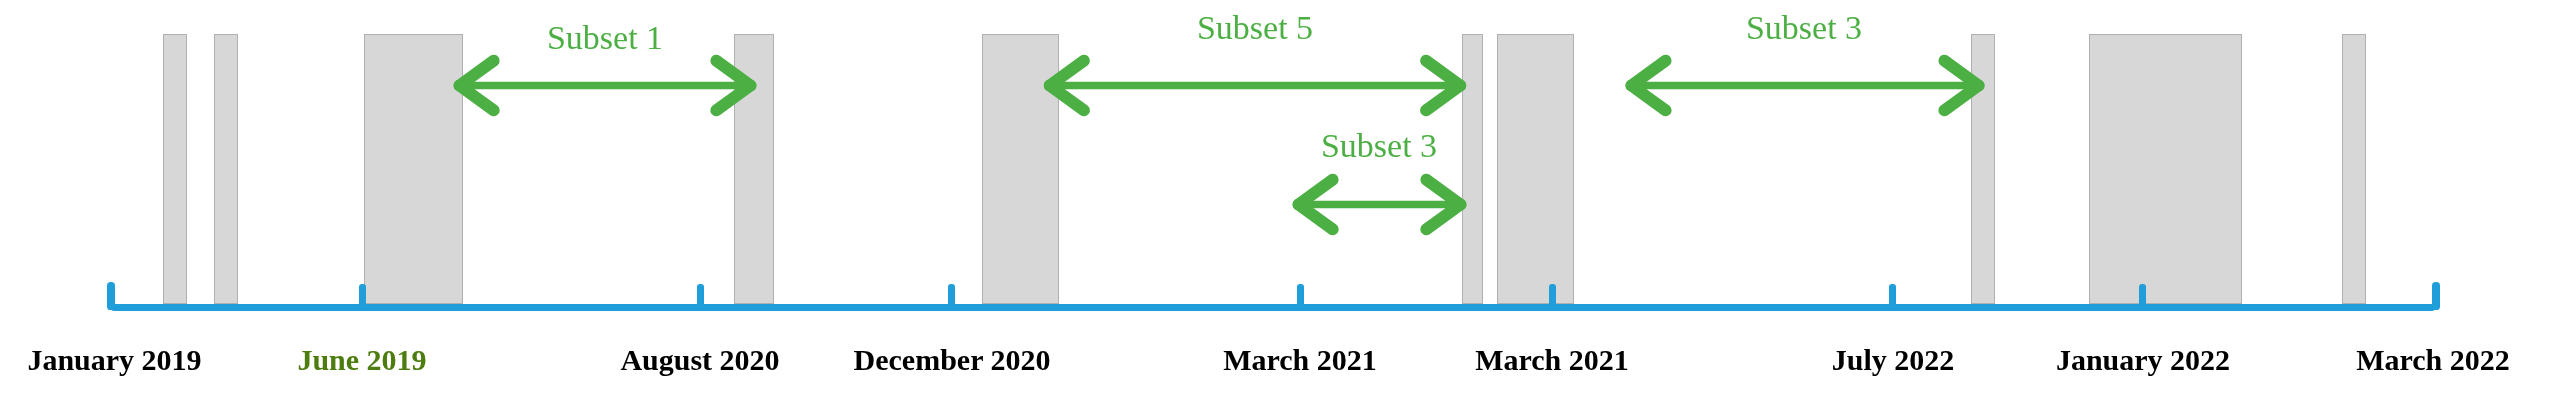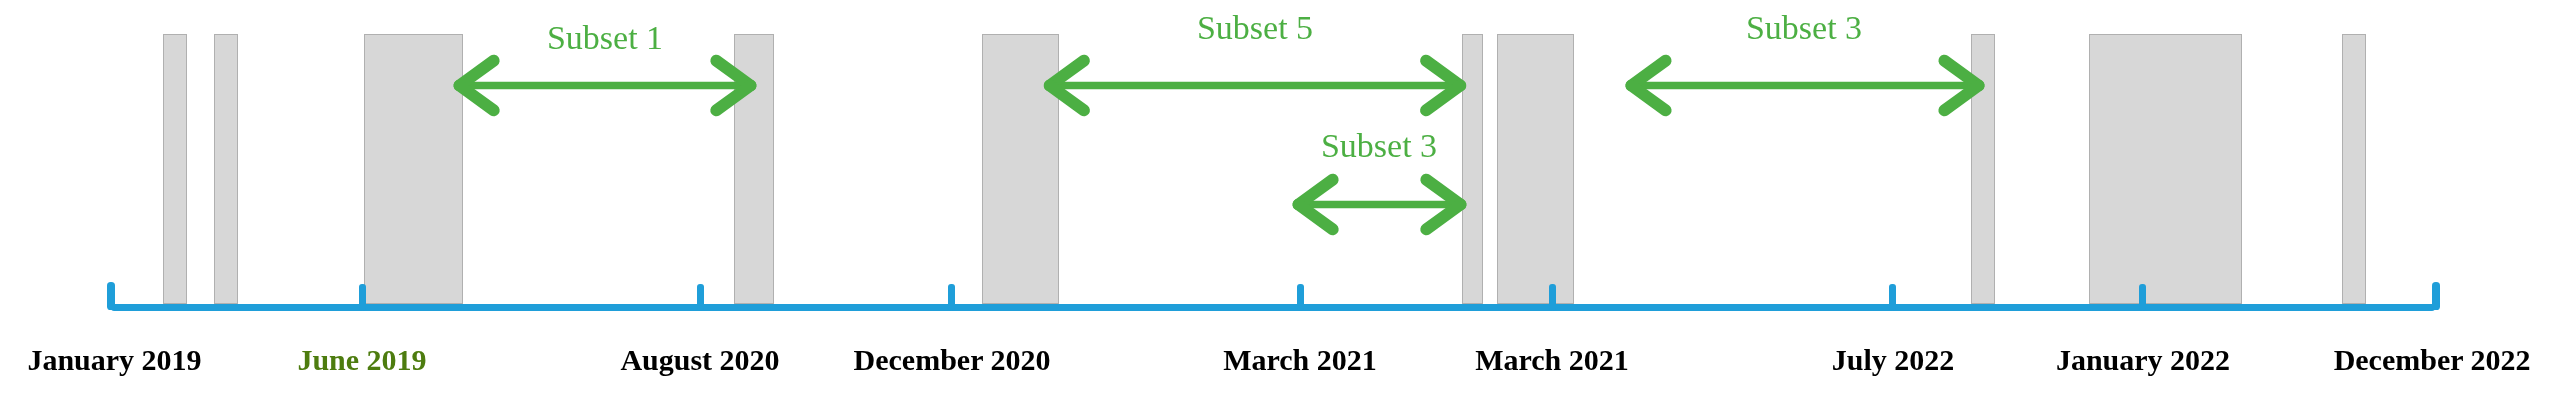--- a/index.html
+++ b/index.html
@@ -106,21 +106,21 @@
 
     <div id="tick-labels-layer">
         <div class="tick-label" style="left: 111px; top: 345px; color: rgb(0, 0, 0); transform: translateX(-48%);">January 2019</div>
         <div class="tick-label" style="left: 362px; top: 345px; color: #4d7c0f;">June 2019</div>
         <div class="tick-label" style="left: 700px; top: 345px; color: rgb(0, 0, 0);">August 2020</div>
         <div class="tick-label" style="left: 952px; top: 345px; color: rgb(0, 0, 0);">December 2020</div>
         <div class="tick-label" style="left: 1300px; top: 345px; color: rgb(0, 0, 0);">March 2021</div>
         <div class="tick-label" style="left: 1552px; top: 345px; color: rgb(0, 0, 0);">March 2021</div>
         <div class="tick-label" style="left: 1893px; top: 345px; color: rgb(0, 0, 0);">July 2022</div>
         <div class="tick-label" style="left: 2143px; top: 345px; color: rgb(0, 0, 0);">January 2022</div>
-        <div class="tick-label" style="left: 2436px; top: 345px; color: rgb(0, 0, 0); transform: translateX(-52%);">December 2022</div>
+        <div class="tick-label" style="left: 2436px; top: 345px; color: rgb(0, 0, 0); transform: translateX(-52%);">March 2022</div>
       </div>
 
     <div id="subsets-layer">
         <svg class="subset-arrow" width="296" height="71" viewBox="0 0 500 120" style="left: 457px; top: 50px;">
           <line x1="6" y1="60" x2="494" y2="60" stroke="#4caf43" stroke-width="13" stroke-linecap="round"></line>
           <line x1="4" y1="60" x2="62" y2="18" stroke="#4caf43" stroke-width="20" stroke-linecap="round"></line>
           <line x1="4" y1="60" x2="62" y2="102" stroke="#4caf43" stroke-width="20" stroke-linecap="round"></line>
           <line x1="496" y1="60" x2="438" y2="18" stroke="#4caf43" stroke-width="20" stroke-linecap="round"></line>
           <line x1="496" y1="60" x2="438" y2="102" stroke="#4caf43" stroke-width="20" stroke-linecap="round"></line>
         </svg>

